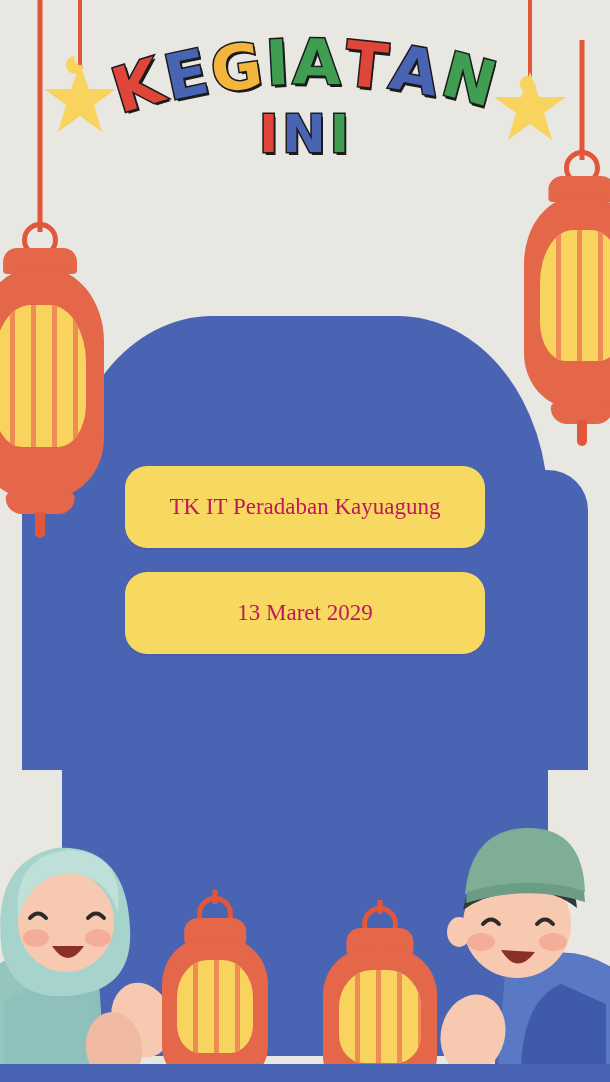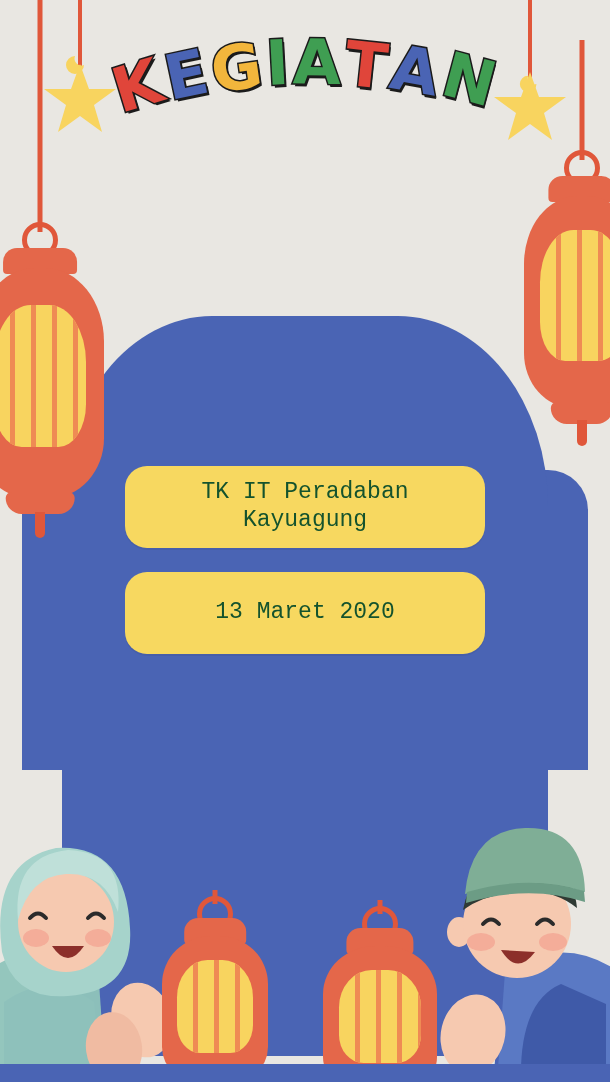--- a/index.html
+++ b/index.html
@@ -89,23 +89,23 @@
     background: #f7d860;
     border-radius: 22px;
     height: 82px;
     display: flex;
     align-items: center;
     justify-content: center;
     text-align: center;
     box-shadow: 0 2px 0 rgba(0,0,0,0.05);
   }
   .banner-text {
-    font-family: Liberation Mono, monospace;
+    font-family: Liberation Serif, serif;
     font-size: 23px;
-    color: #14532d;
+    color: #be185d;
     padding: 0 14px;
     line-height: 1.2;
   }
 
   
   .lantern { position: absolute; z-index: 4; }
   .lantern .cord {
     position: absolute;
     left: 50%;
     transform: translateX(-50%);
@@ -290,32 +290,35 @@
         <div class="slats"></div>
       </div>
     <div class="base"></div>
     <div class="tassel"></div>
   </div>
 
   <div class="title-block">
     <div class="title-line l1">
       <span class="arc-1" style="color:#e0453a">K</span><span class="arc-2" style="color:#4a64b4">E</span><span class="arc-3" style="color:#f2b63c">G</span><span class="arc-4" style="color:#3f9e52">I</span><span class="arc-5" style="color:#3f9e52">A</span><span class="arc-6" style="color:#e0453a">T</span><span class="arc-7" style="color:#4a64b4">A</span><span class="arc-8" style="color:#3f9e52">N</span>
     </div>
+    <div class="title-line l3">
+      <span style="color:#e0453a">I</span><span style="color:#4a64b4">N</span><span style="color:#3f9e52">I</span>
+    </div>
   </div>
 
   <div class="arch-notch-l"></div>
   <div class="arch-notch-r"></div>
   <div class="arch"></div>
 
   <div class="banners">
     <div class="banner">
       <div class="banner-text">TK IT Peradaban Kayuagung</div>
     </div>
     <div class="banner">
-      <div class="banner-text">13 Maret 2020</div>
+      <div class="banner-text">13 Maret 2029</div>
     </div>
   </div>
 
   <div class="lantern" id="lantern-bottom-mid-left">
     <div class="cord"></div>
     <div class="ring"></div>
     <div class="cap"></div>
     <div class="body">
         <div class="slats"></div>
       </div>

